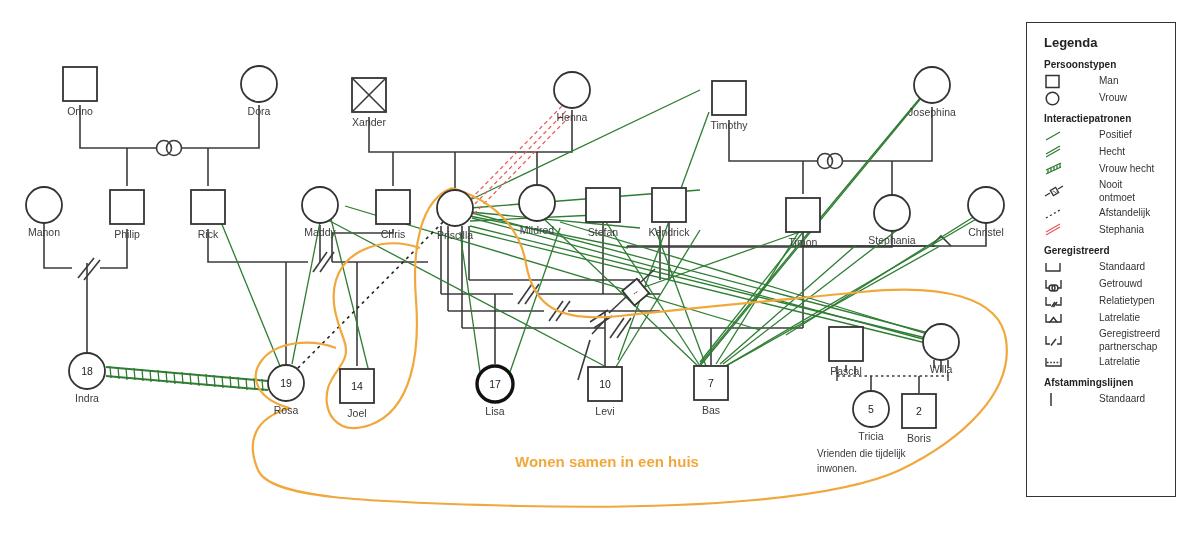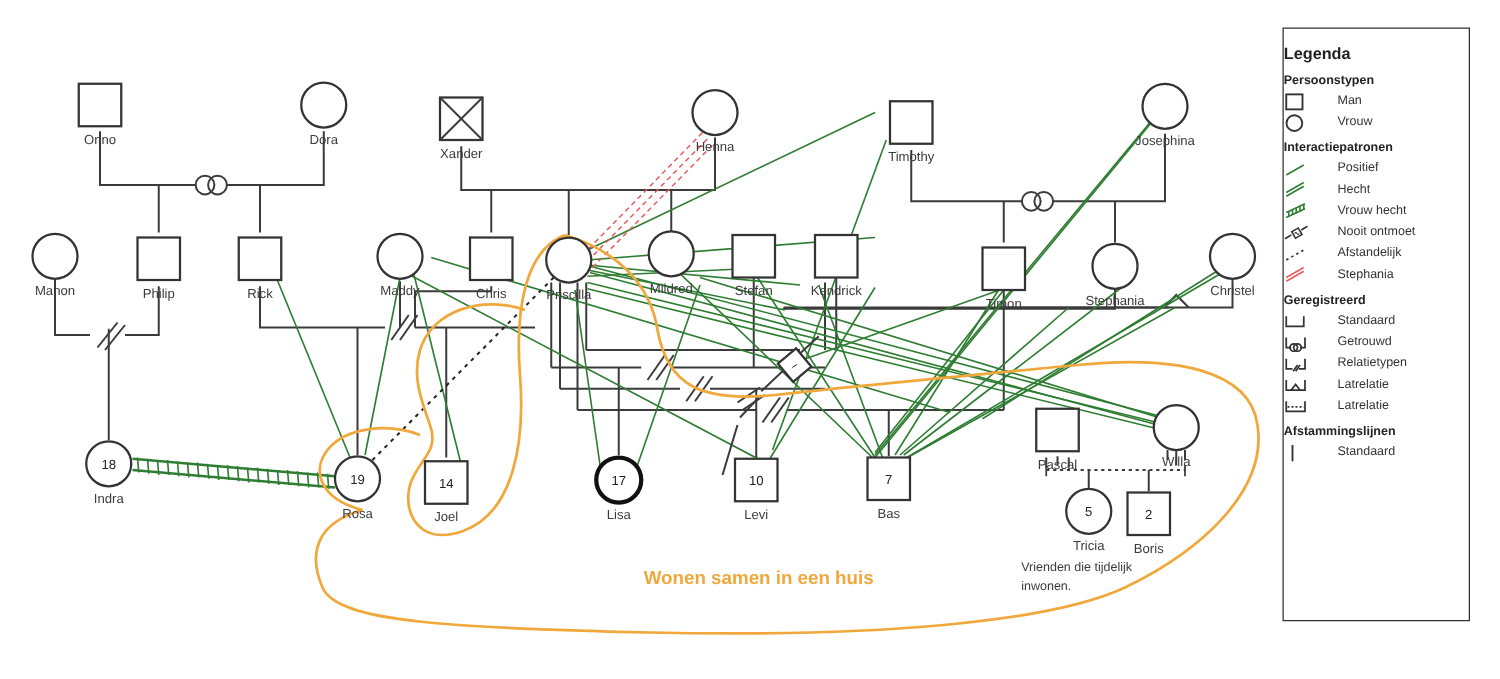--- a/index.html
+++ b/index.html
@@ -11,24 +11,24 @@
   .node{fill:#ffffff;stroke:#333333;stroke-width:1.8;}
   .node-focus{fill:#ffffff;stroke:#111111;stroke-width:3.4;}
   .lnk{fill:none;stroke:#3b3b3b;stroke-width:1.6;}
   .lnk-thin{fill:none;stroke:#3b3b3b;stroke-width:1.4;}
   .pos{fill:none;stroke:#2e7d32;stroke-width:1.3;}
   .conflict{fill:none;stroke:#e8595a;stroke-width:1.2;stroke-dasharray:4 3;}
   .distant{fill:none;stroke:#222;stroke-width:1.6;stroke-dasharray:3 4;}
   .house{fill:none;stroke:#f0a83c;stroke-width:2.2;}
   .housetxt{font-family:"Liberation Sans",sans-serif;font-size:15px;fill:#f0a83c;font-weight:600;}
   .note{font-family:"Liberation Sans",sans-serif;font-size:10px;fill:#3b3b3b;}
-  .legendbox{position:absolute;left:1026px;top:22px;width:150px;height:475px;border:1.6px solid #333;background:#fff;box-sizing:border-box;padding:10px 0;}
+  .legendbox{position:absolute;left:1026px;top:22px;width:150px;height:475px;border:1.6px solid #333;background:#fff;box-sizing:border-box;padding:10px 17px;}
   .lg-title{font-size:13px;font-weight:700;color:#222;margin:2px 0 9px 0;}
   .lg-h{font-size:10px;font-weight:700;color:#222;margin:7px 0 4px 0;}
-  .lg-row{display:flex;align-items:center;gap:9px;margin:2px 0;min-height:15px;}
+  .lg-row{display:flex;align-items:center;gap:21px;margin:2px 0;min-height:15px;}
   .lg-t{font-size:10px;color:#333;line-height:1.25;}
   .lg-sym{width:34px;height:15px;flex:0 0 34px;}
 </style>
 </head>
 <body>
 
 <div id="stage">
 
 <svg id="genogram" viewBox="0 0 1200 543">
 
@@ -433,20 +433,30 @@
               <path d="M2,3 L2,11 L6,11"></path>
               <path d="M13,11 L17,11 L17,3"></path>
               <path d="M6,11 L9.5,6.5 L13,11 Z"></path>
             </g>
           </svg>
           <span class="lg-t">Latrelatie</span>
         </div>
         <div class="lg-row">
           <svg class="lg-sym" viewBox="0 0 34 15">
             <g stroke="#333" stroke-width="1.4" fill="none">
+              <path d="M2,3 L2,11 L6,11"></path>
+              <path d="M13,11 L17,11 L17,3"></path>
+              <path d="M7,12.5 L12,6"></path>
+            </g>
+          </svg>
+          <span class="lg-t">Geregistreerd partnerschap</span>
+        </div>
+        <div class="lg-row">
+          <svg class="lg-sym" viewBox="0 0 34 15">
+            <g stroke="#333" stroke-width="1.4" fill="none">
               <path d="M2,3 L2,11 L17,11 L17,3"></path>
               <path d="M3,7.5 L16,7.5" stroke-dasharray="1.6 1.6"></path>
             </g>
           </svg>
           <span class="lg-t">Latrelatie</span>
         </div>
         <div class="lg-h">Afstammingslijnen</div>
         <div class="lg-row">
           <svg class="lg-sym" viewBox="0 0 34 15">
             <path d="M7,1 L7,14" stroke="#333" stroke-width="1.5" fill="none"></path>

